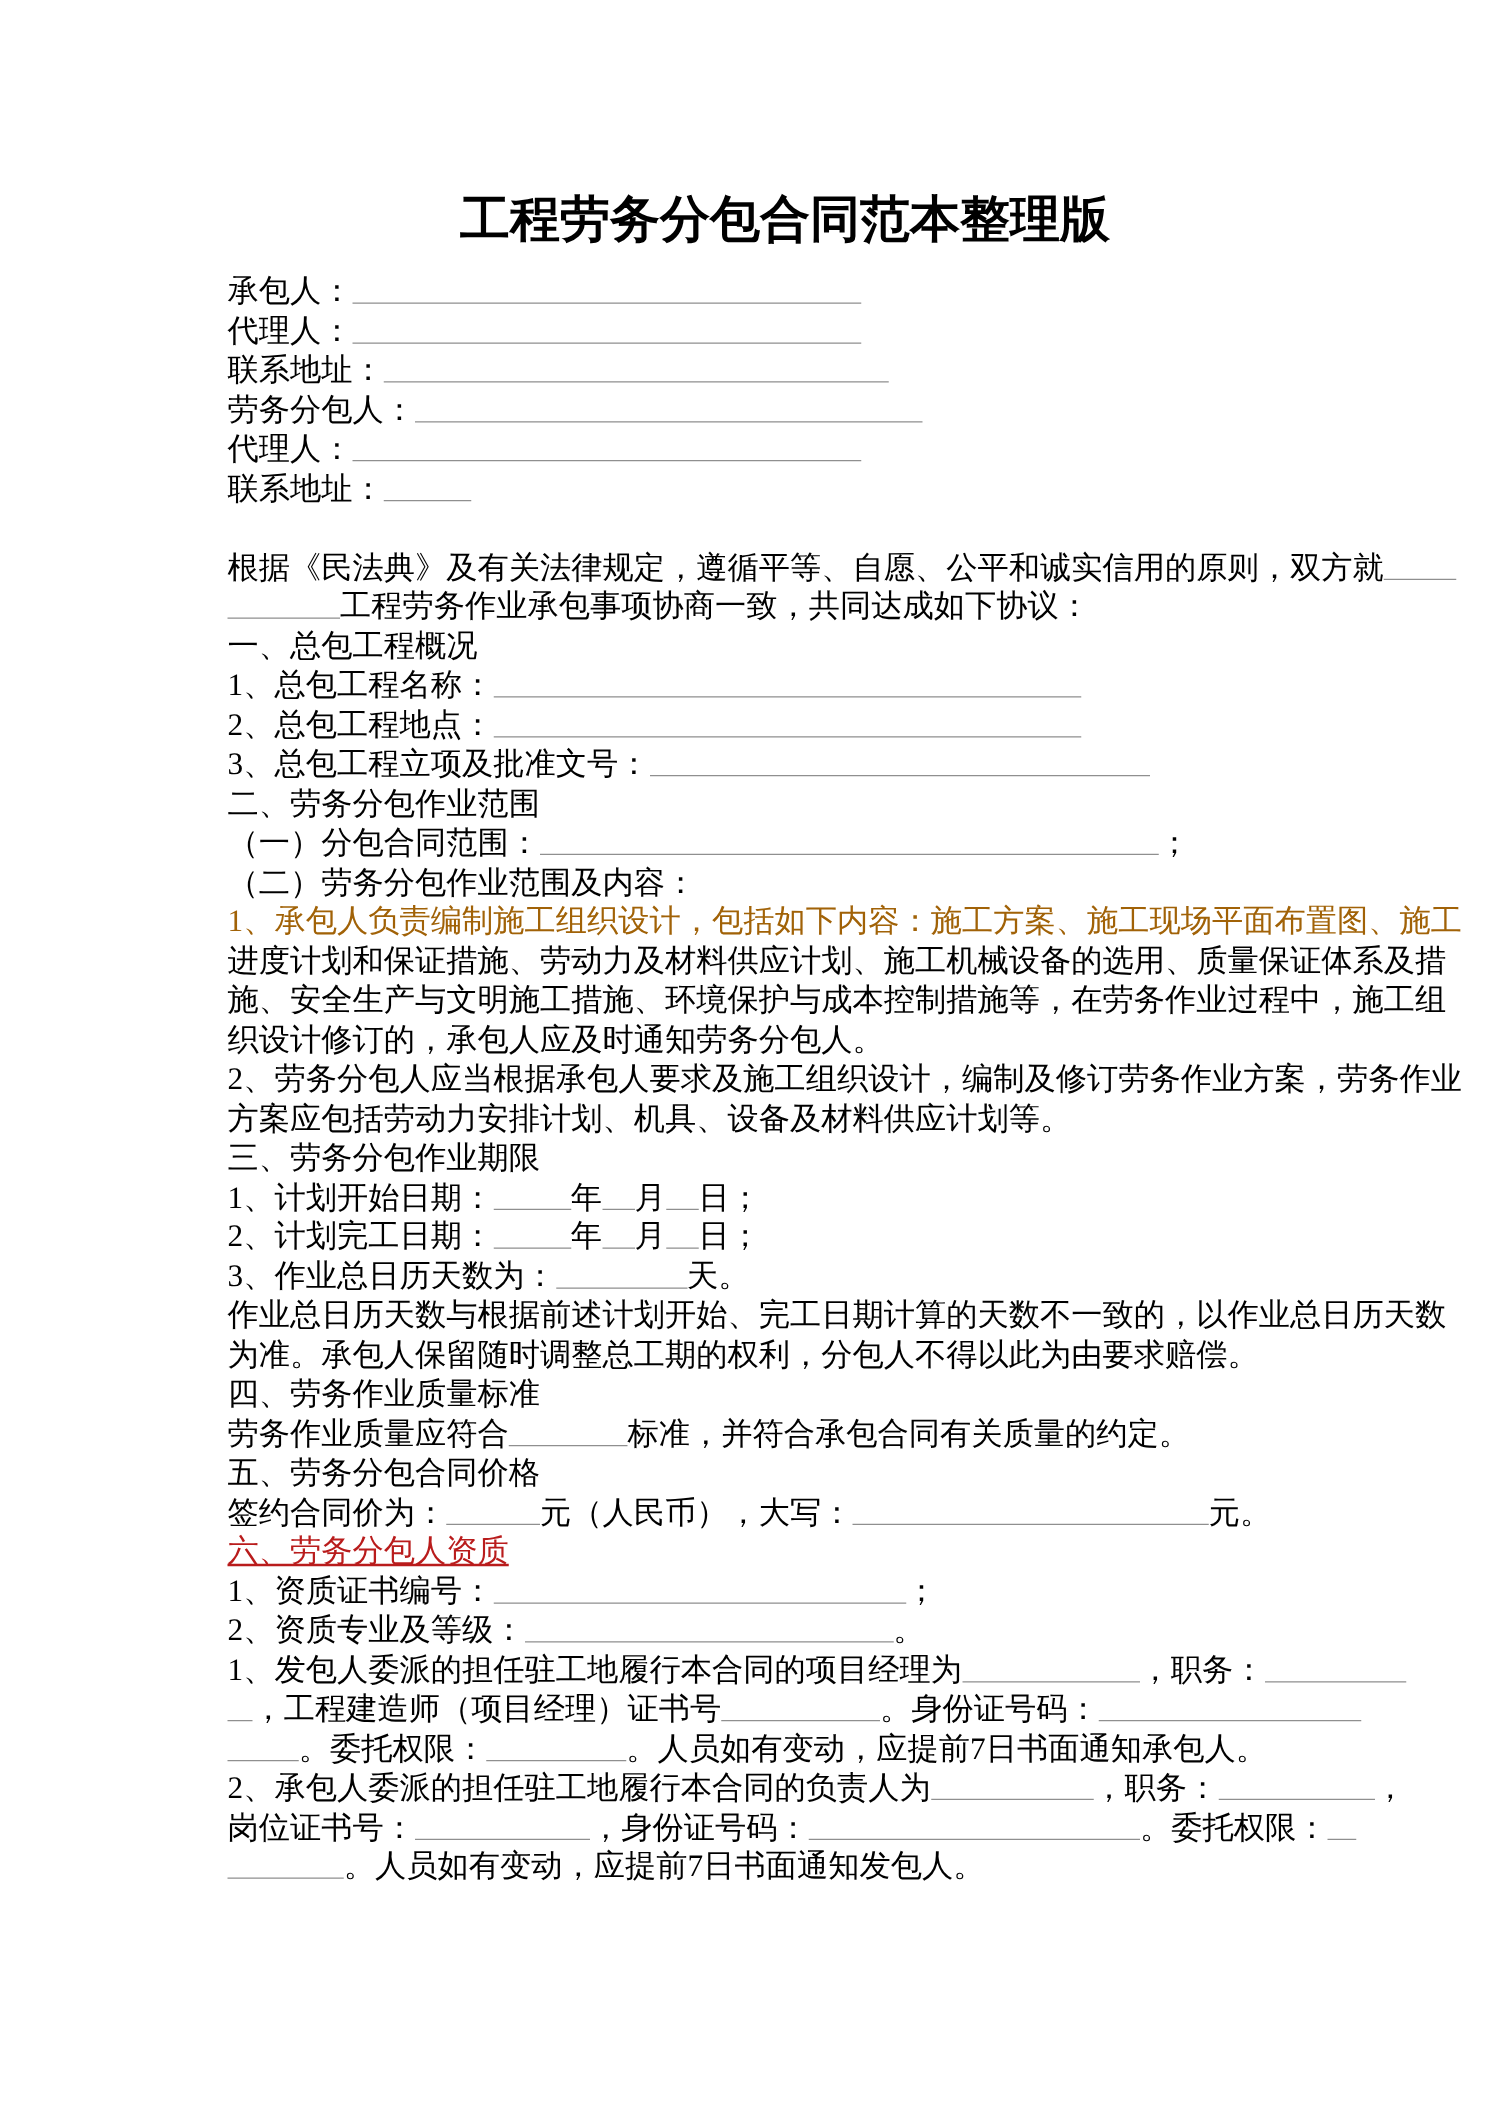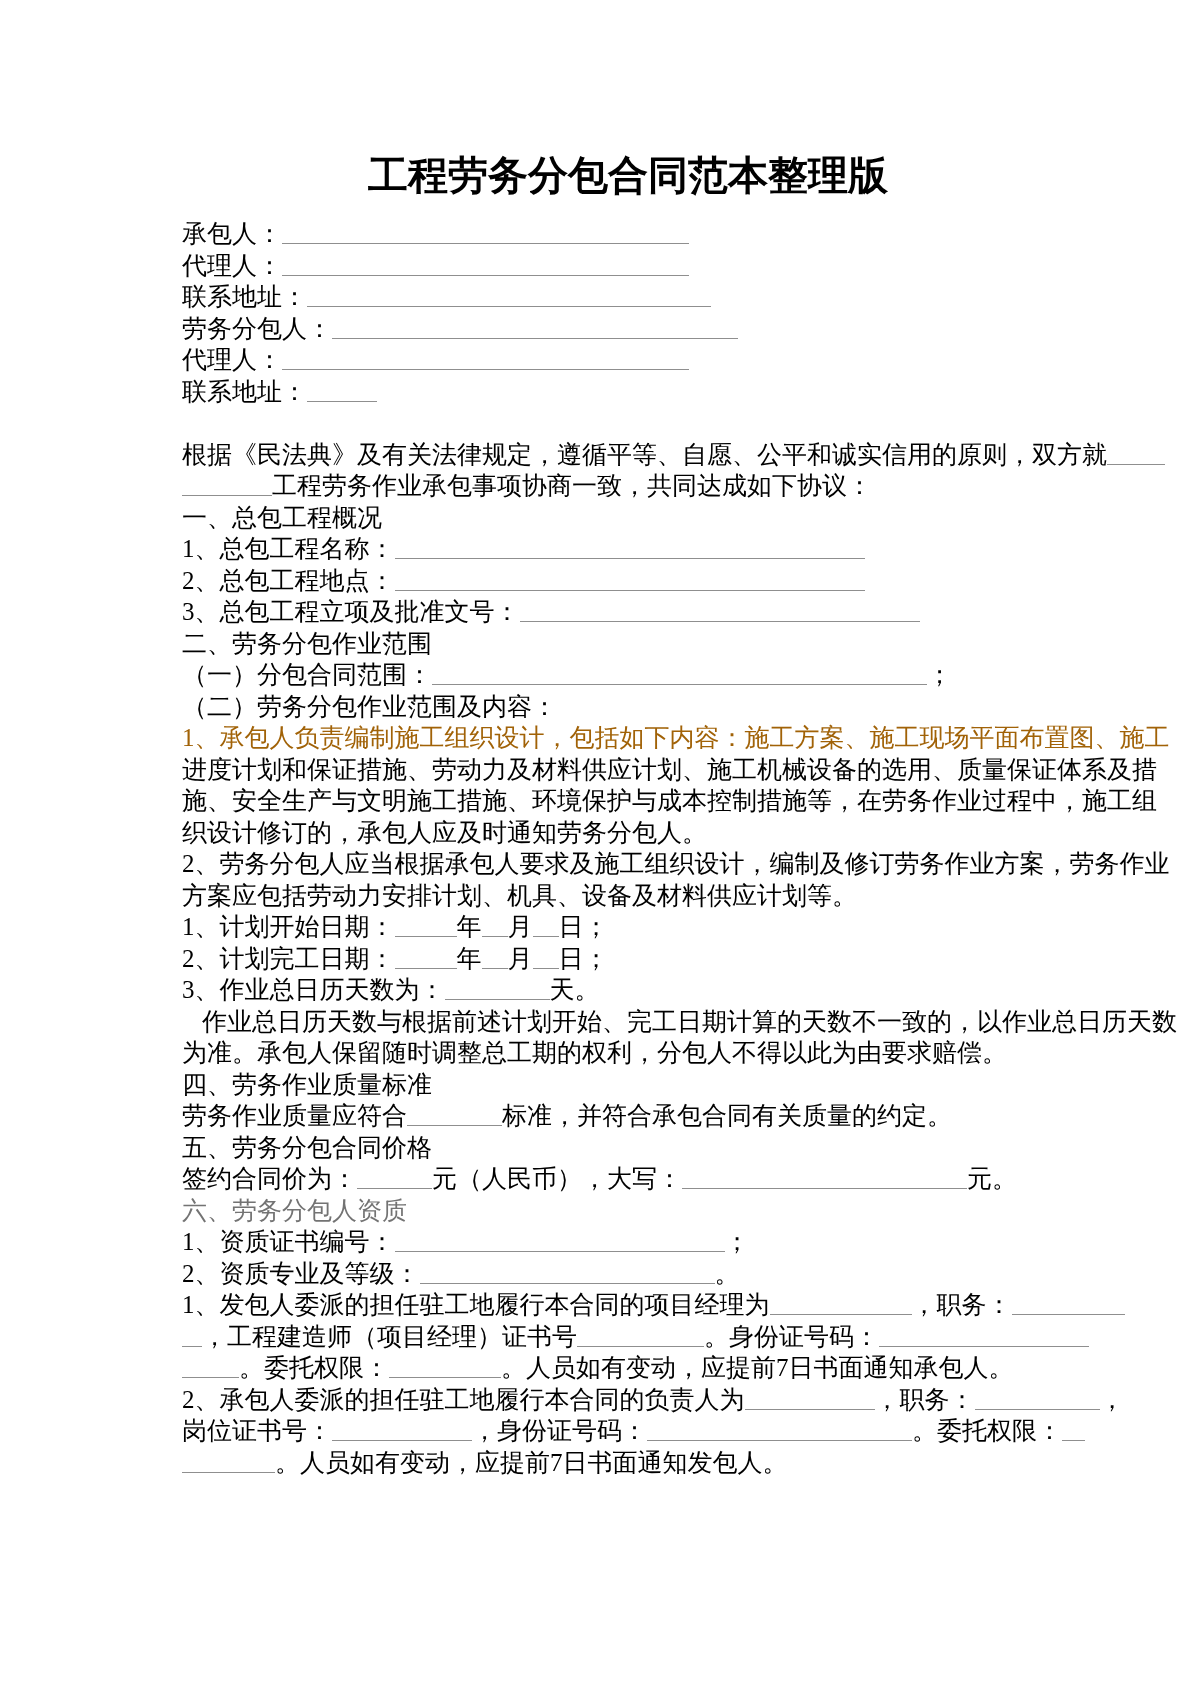--- a/index.html
+++ b/index.html
@@ -63,30 +63,31 @@
       <div class="line"><span class="txt" style="color: rgb(0, 0, 0);">3、总包工程立项及批准文号：</span><span class="bl" style="width: 400px; border-bottom-color: rgb(143, 143, 143);"></span></div>
       <div class="line"><span class="txt" style="color: rgb(0, 0, 0);">二、劳务分包作业范围</span></div>
       <div class="line"><span class="txt" style="color: rgb(0, 0, 0);">（一）分包合同范围：</span><span class="bl" style="width: 495px; border-bottom-color: rgb(143, 143, 143);"></span><span class="txt" style="color: rgb(0, 0, 0);">；</span></div>
       <div class="line"><span class="txt" style="color: rgb(0, 0, 0);">（二）劳务分包作业范围及内容：</span></div>
       <div class="line j"><span class="txt" style="color: #a16207;">1、承包人负责编制施工组织设计，包括如下内容：施工方案、施工现场平面布置图、施工</span></div>
       <div class="line j"><span class="txt" style="color: rgb(0, 0, 0);">进度计划和保证措施、劳动力及材料供应计划、施工机械设备的选用、质量保证体系及措</span></div>
       <div class="line j"><span class="txt" style="color: rgb(0, 0, 0);">施、安全生产与文明施工措施、环境保护与成本控制措施等，在劳务作业过程中，施工组</span></div>
       <div class="line"><span class="txt" style="color: rgb(0, 0, 0);">织设计修订的，承包人应及时通知劳务分包人。</span></div>
       <div class="line j"><span class="txt" style="color: rgb(0, 0, 0);">2、劳务分包人应当根据承包人要求及施工组织设计，编制及修订劳务作业方案，劳务作业</span></div>
       <div class="line"><span class="txt" style="color: rgb(0, 0, 0);">方案应包括劳动力安排计划、机具、设备及材料供应计划等。</span></div>
+      <div class="line"><span class="txt" style="color: rgb(0, 0, 0);">三、劳务分包作业期限</span></div>
       <div class="line"><span class="txt" style="color: rgb(0, 0, 0);">1、计划开始日期：</span><span class="bl" style="width: 62px; border-bottom-color: rgb(143, 143, 143);"></span><span class="txt" style="color: rgb(0, 0, 0);">年</span><span class="bl" style="width: 26px; border-bottom-color: rgb(143, 143, 143);"></span><span class="txt" style="color: rgb(0, 0, 0);">月</span><span class="bl" style="width: 26px; border-bottom-color: rgb(143, 143, 143);"></span><span class="txt" style="color: rgb(0, 0, 0);">日；</span></div>
       <div class="line"><span class="txt" style="color: rgb(0, 0, 0);">2、计划完工日期：</span><span class="bl" style="width: 62px; border-bottom-color: rgb(143, 143, 143);"></span><span class="txt" style="color: rgb(0, 0, 0);">年</span><span class="bl" style="width: 26px; border-bottom-color: rgb(143, 143, 143);"></span><span class="txt" style="color: rgb(0, 0, 0);">月</span><span class="bl" style="width: 26px; border-bottom-color: rgb(143, 143, 143);"></span><span class="txt" style="color: rgb(0, 0, 0);">日；</span></div>
       <div class="line"><span class="txt" style="color: rgb(0, 0, 0);">3、作业总日历天数为：</span><span class="bl" style="width: 105px; border-bottom-color: rgb(143, 143, 143);"></span><span class="txt" style="color: rgb(0, 0, 0);">天。</span></div>
-      <div class="line j"><span class="txt" style="color: rgb(0, 0, 0); margin-left: 20px;">作业总日历天数与根据前述计划开始、完工日期计算的天数不一致的，以作业总日历天数</span></div>
+      <div class="line j"><span class="txt" style="color: rgb(0, 0, 0);">作业总日历天数与根据前述计划开始、完工日期计算的天数不一致的，以作业总日历天数</span></div>
       <div class="line"><span class="txt" style="color: rgb(0, 0, 0);">为准。承包人保留随时调整总工期的权利，分包人不得以此为由要求赔偿。</span></div>
       <div class="line"><span class="txt" style="color: rgb(0, 0, 0);">四、劳务作业质量标准</span></div>
       <div class="line"><span class="txt" style="color: rgb(0, 0, 0);">劳务作业质量应符合</span><span class="bl" style="width: 95px; border-bottom-color: rgb(143, 143, 143);"></span><span class="txt" style="color: rgb(0, 0, 0); text-align: right;">标准，并符合承包合同有关质量的约定。</span></div>
       <div class="line"><span class="txt" style="color: rgb(0, 0, 0);">五、劳务分包合同价格</span></div>
       <div class="line"><span class="txt" style="color: rgb(0, 0, 0);">签约合同价为：</span><span class="bl" style="width: 75px; border-bottom-color: rgb(143, 143, 143);"></span><span class="txt" style="color: rgb(0, 0, 0);">元（人民币），大写：</span><span class="bl" style="width: 285px; border-bottom-color: rgb(143, 143, 143);"></span><span class="txt" style="color: rgb(0, 0, 0);">元。</span></div>
-      <div class="line"><span class="txt" style="color: #737373;">六、劳务分包人资质</span></div>
+      <div class="line"><span class="txt" style="color: #b91c1c; text-decoration: underline;">六、劳务分包人资质</span></div>
       <div class="line"><span class="txt" style="color: rgb(0, 0, 0);">1、资质证书编号：</span><span class="bl" style="width: 330px; border-bottom-color: rgb(143, 143, 143);"></span><span class="txt" style="color: rgb(0, 0, 0);">；</span></div>
       <div class="line"><span class="txt" style="color: rgb(0, 0, 0);">2、资质专业及等级：</span><span class="bl" style="width: 295px; border-bottom-color: rgb(143, 143, 143);"></span><span class="txt" style="color: rgb(0, 0, 0);">。</span></div>
       <div class="line j"><span class="txt" style="color: rgb(0, 0, 0);">1、发包人委派的担任驻工地履行本合同的项目经理为</span><span class="bl" style="width: 142px; border-bottom-color: rgb(143, 143, 143);"></span><span class="txt" style="color: rgb(0, 0, 0);">，职务：</span><span class="bl" style="width: 113px; border-bottom-color: rgb(143, 143, 143);"></span></div>
       <div class="line j"><span class="bl" style="width: 20px; border-bottom-color: rgb(143, 143, 143);"></span><span class="txt" style="color: rgb(0, 0, 0);">，工程建造师（项目经理）证书号</span><span class="bl" style="width: 127px; border-bottom-color: rgb(143, 143, 143);"></span><span class="txt" style="color: rgb(0, 0, 0);">。身份证号码：</span><span class="bl" style="width: 210px; border-bottom-color: rgb(143, 143, 143);"></span></div>
       <div class="line"><span class="bl" style="width: 57px; border-bottom-color: rgb(143, 143, 143);"></span><span class="txt" style="color: rgb(0, 0, 0);">。委托权限：</span><span class="bl" style="width: 112px; border-bottom-color: rgb(143, 143, 143);"></span><span class="txt" style="color: rgb(0, 0, 0);">。人员如有变动，应提前7日书面通知承包人。</span></div>
       <div class="line j"><span class="txt" style="color: rgb(0, 0, 0);">2、承包人委派的担任驻工地履行本合同的负责人为</span><span class="bl" style="width: 130px; border-bottom-color: rgb(143, 143, 143);"></span><span class="txt" style="color: rgb(0, 0, 0);">，职务：</span><span class="bl" style="width: 125px; border-bottom-color: rgb(143, 143, 143);"></span><span class="txt" style="color: rgb(0, 0, 0);">，</span></div>
       <div class="line j"><span class="txt" style="color: rgb(0, 0, 0);">岗位证书号：</span><span class="bl" style="width: 140px; border-bottom-color: rgb(143, 143, 143);"></span><span class="txt" style="color: rgb(0, 0, 0);">，身份证号码：</span><span class="bl" style="width: 265px; border-bottom-color: rgb(143, 143, 143);"></span><span class="txt" style="color: rgb(0, 0, 0);">。委托权限：</span><span class="bl" style="width: 23px; border-bottom-color: rgb(143, 143, 143);"></span></div>
       <div class="line"><span class="bl" style="width: 93px; border-bottom-color: rgb(143, 143, 143);"></span><span class="txt" style="color: rgb(0, 0, 0);">。人员如有变动，应提前7日书面通知发包人。</span></div>
     </div>
 </div>

